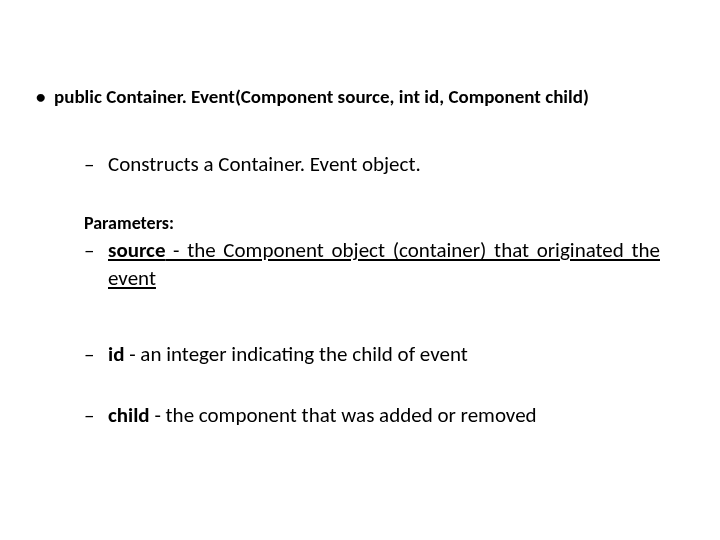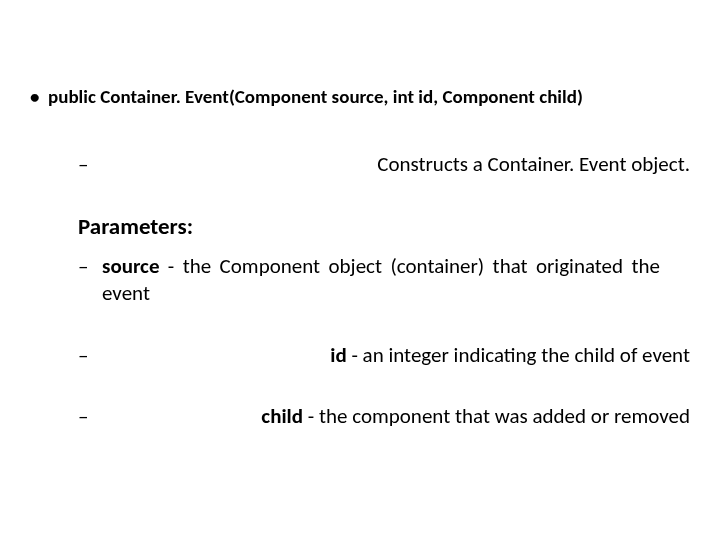--- a/index.html
+++ b/index.html
@@ -9,21 +9,21 @@
     height: 540px;
     background: #ffffff;
     font-family: Calibri, "Segoe UI", Arial, sans-serif;
     color: #000000;
   }
   .slide {
     position: relative;
     width: 720px;
     height: 540px;
     box-sizing: border-box;
-    padding: 85px 30px 30px 24px;
+    padding: 85px 30px 30px 30px;
   }
   .lvl1 {
     position: relative;
     padding-left: 24px;
     font-size: 19px;
     font-weight: 700;
     line-height: 1.25;
     margin-bottom: 42px;
   }
   .lvl1::before {
@@ -37,38 +37,39 @@
   .lvl2-block {
     padding-left: 54px;
   }
   .lvl2 {
     position: relative;
     padding-left: 24px;
     font-size: 21px;
     font-weight: 400;
     line-height: 1.3;
     margin-bottom: 34px;
-    text-align: right;
+    text-align: left;
   }
   .lvl2::before {
     content: "–";
     position: absolute;
     left: 0;
     top: 0;
   }
   .lvl2.justify {
     text-align: justify;
     padding-right: 30px;
-    margin-bottom: 4px;
+    margin-bottom: 19px;
+    text-decoration: underline;
   }
   .params-head {
-    font-size: 23px;
+    font-size: 18px;
     font-weight: 700;
     line-height: 1.3;
-    margin-bottom: 11px;
+    margin-bottom: 2px;
     padding-left: 0;
   }
   .bold { font-weight: 700; }
 </style>
 </head>
 <body>
 
 <div class="slide">
 
   <div class="lvl1">public Container. Event(Component source, int id, Component child)</div>

